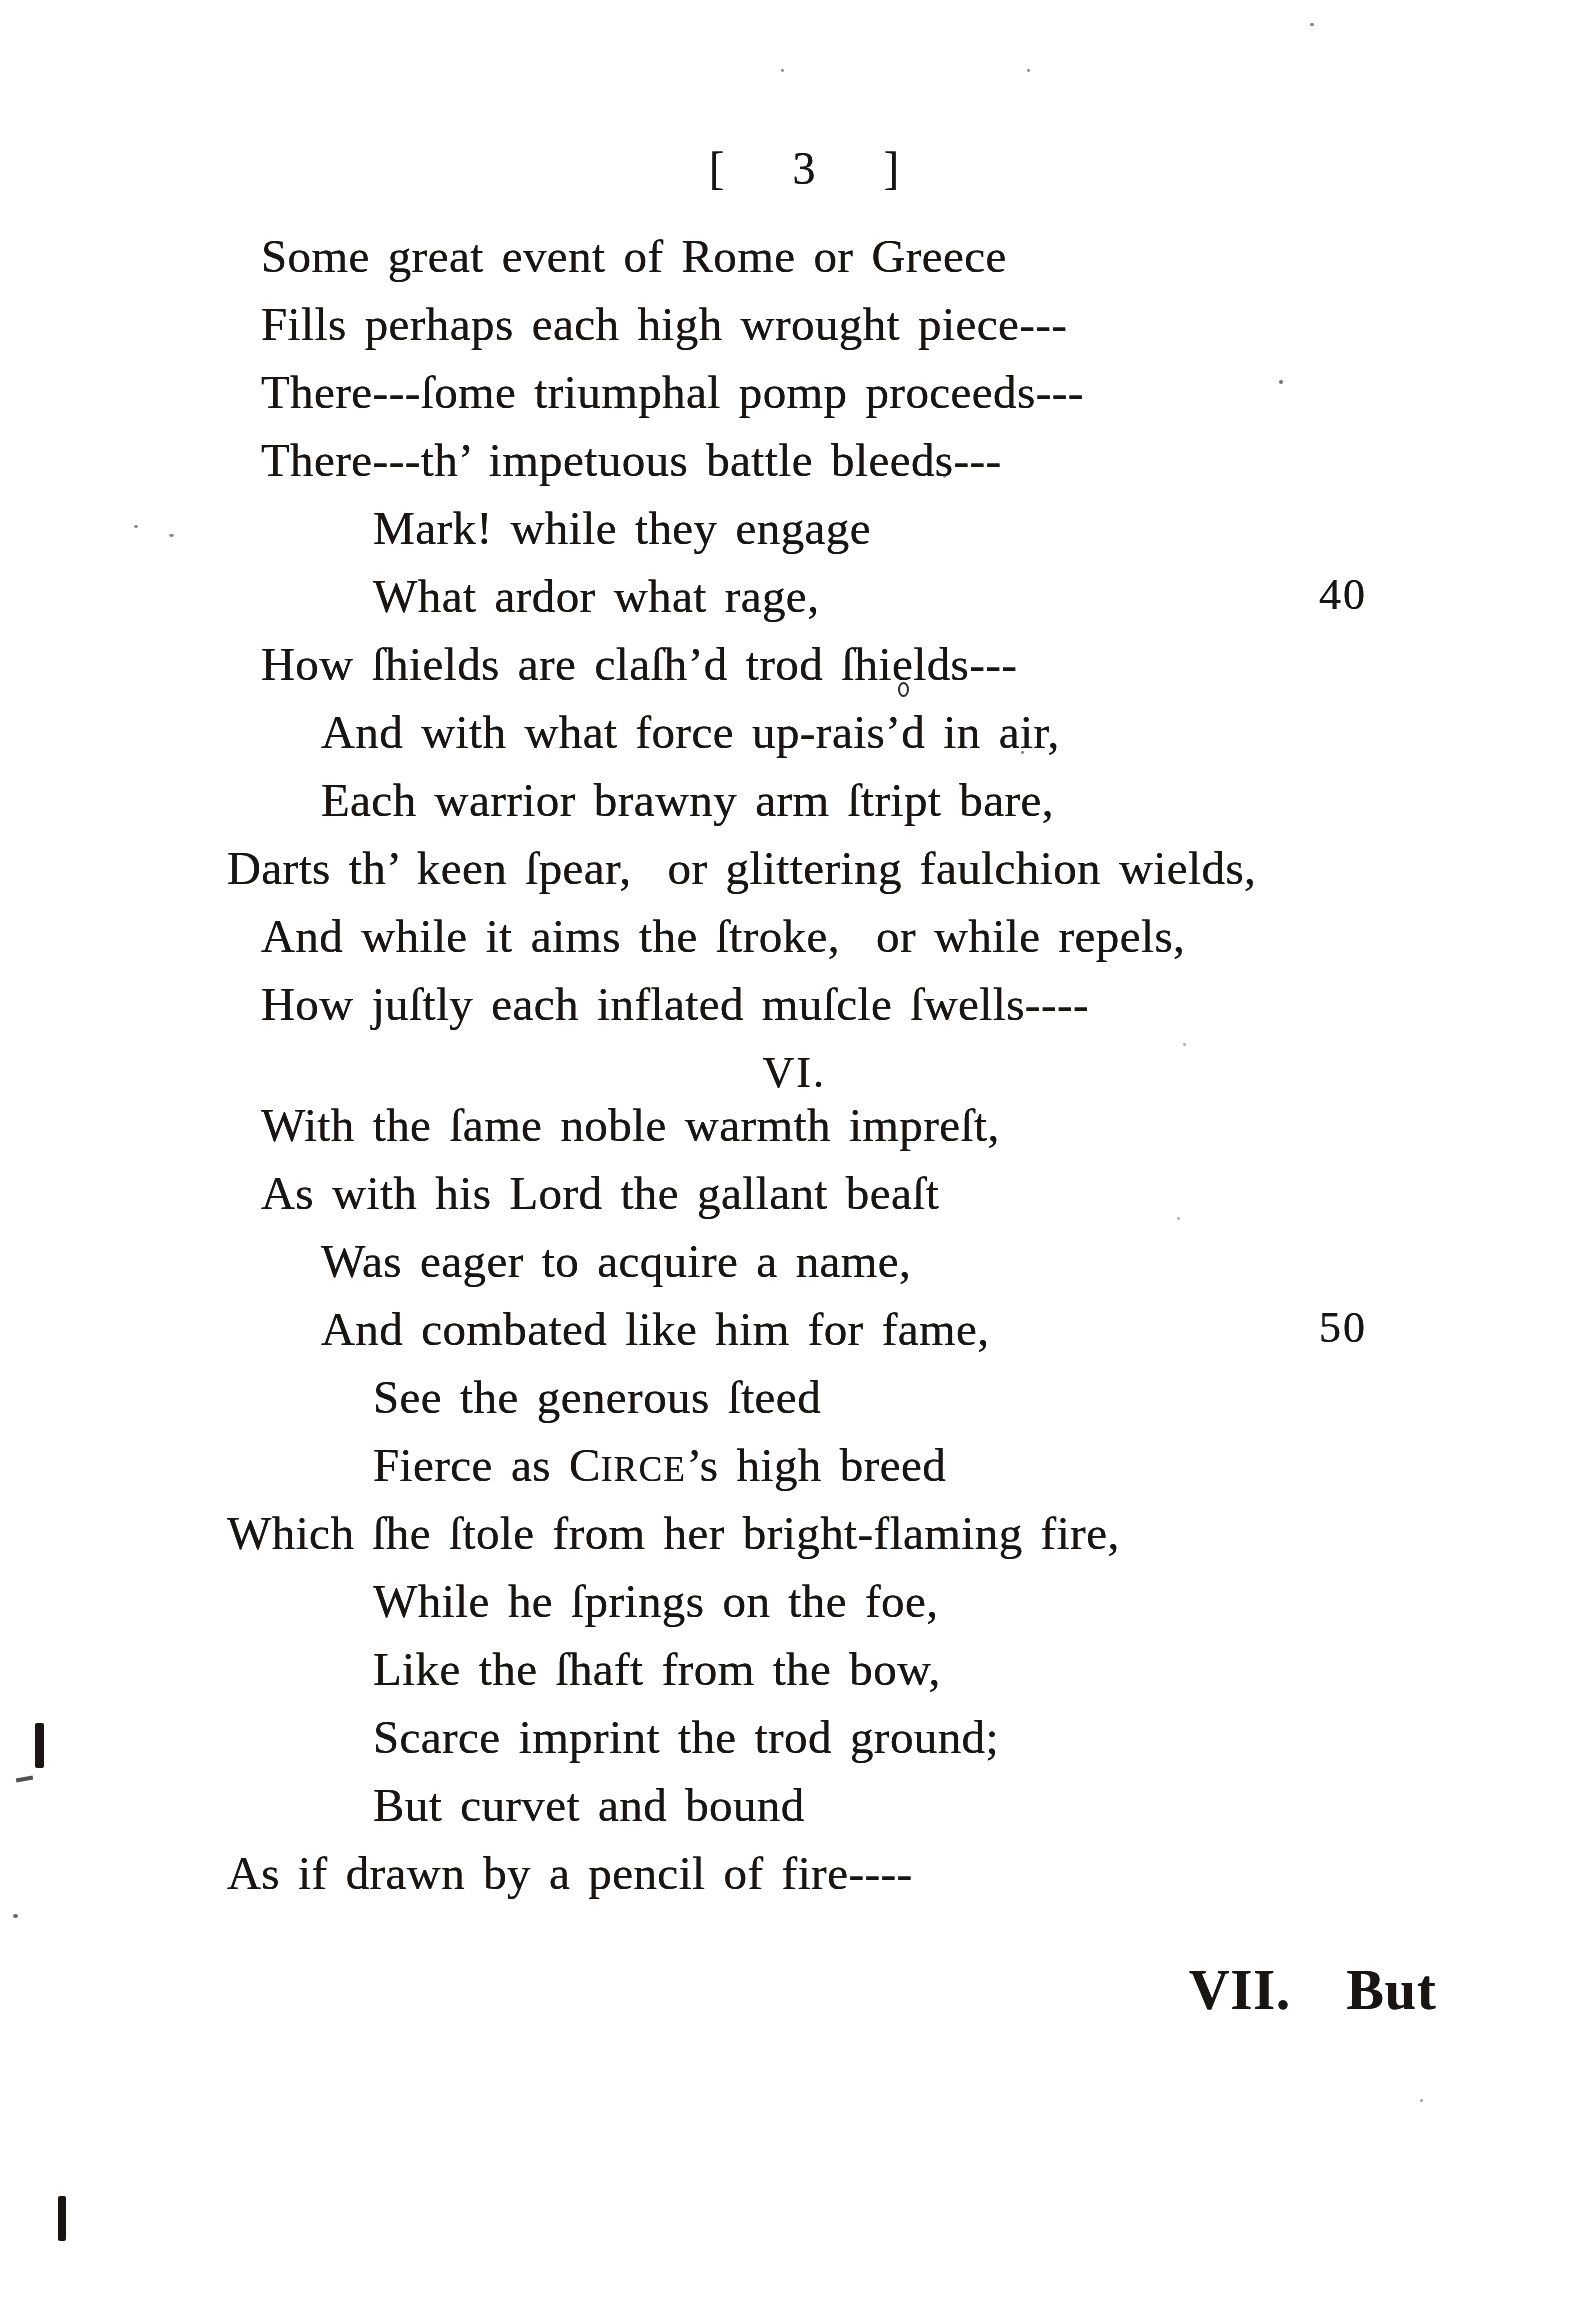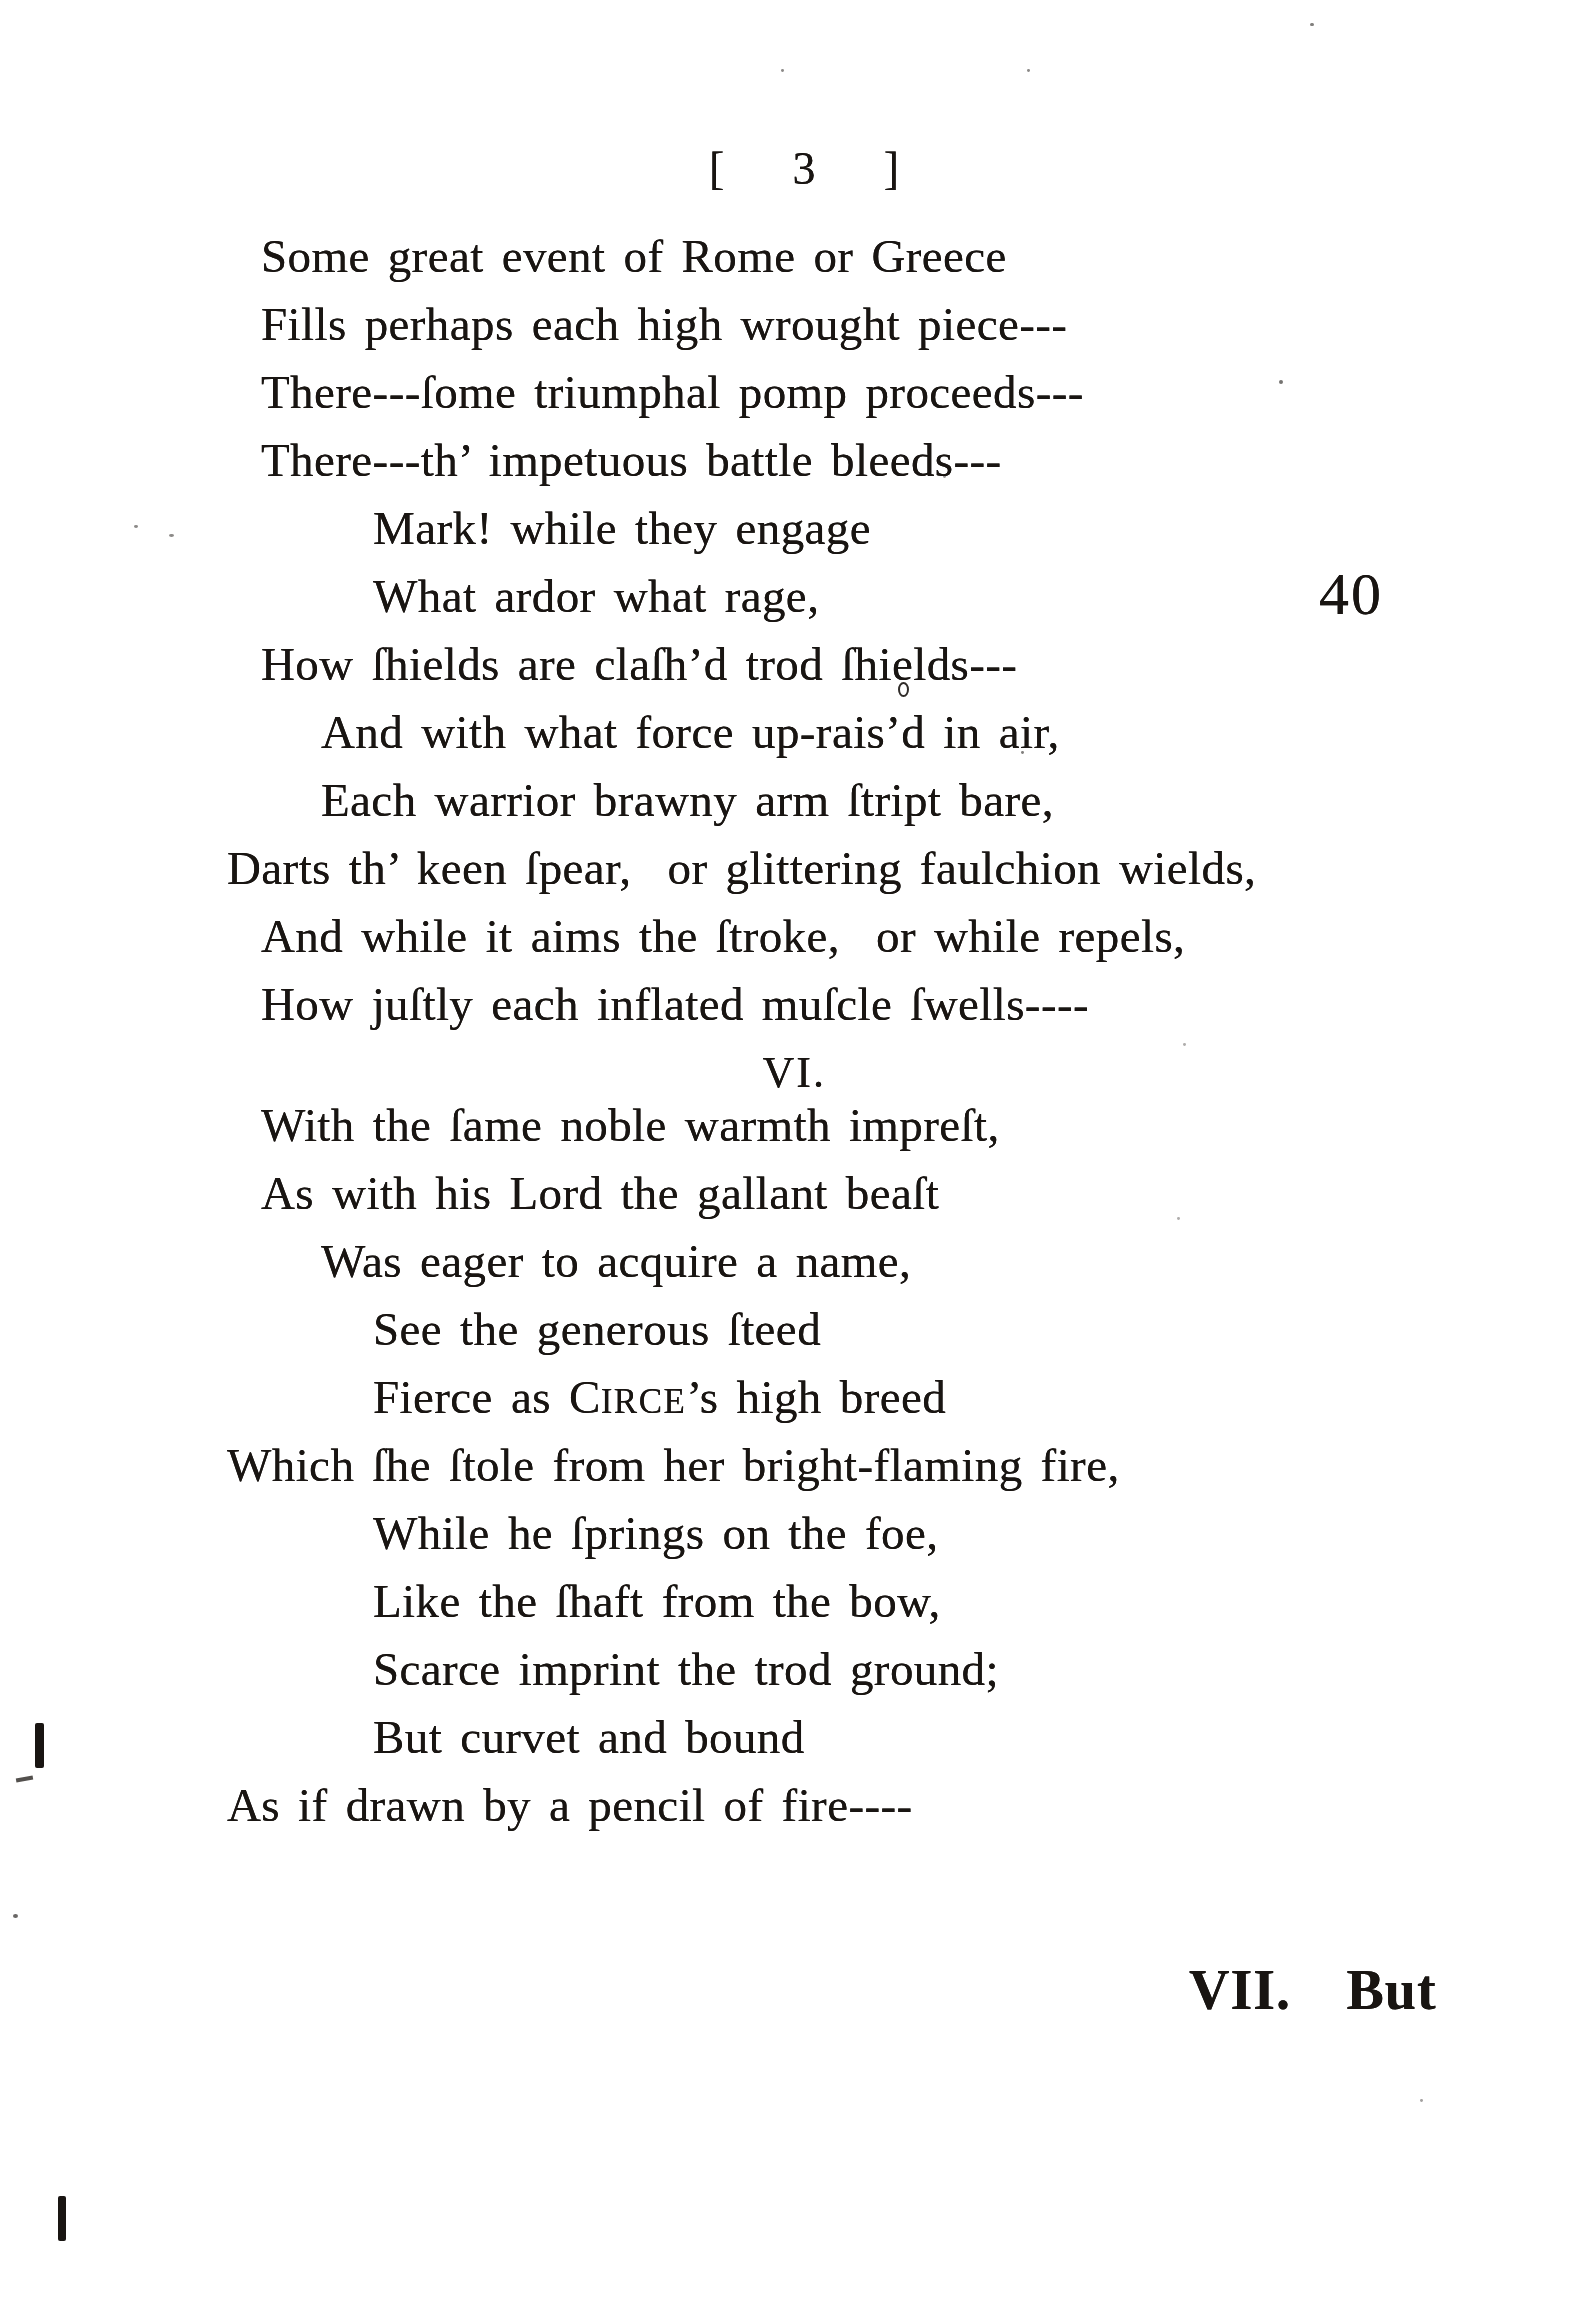--- a/index.html
+++ b/index.html
@@ -37,21 +37,21 @@
   .indent-3 { padding-left: 373px; }
   .section-line {
     height: 53px; line-height: 69px;
     font-size: 44px; letter-spacing: 2px;
     text-align: center; padding-left: 17.6px;
     white-space: pre;
   }
   .sc { font-size: 35px; letter-spacing: 1.5px; }
   .line-number {
     position: absolute; left: 1319px; top: 8.8px;
-    font-size: 60px; line-height: 47px; letter-spacing: 2px;
+    font-size: 44px; line-height: 47px; letter-spacing: 2px;
   }
   
   .catchword {
     position: absolute; left: 1189px; top: 1963px;
     font-size: 56px; font-weight: bold;
     line-height: 55px; word-spacing: 12.7px; letter-spacing: 1px;
     white-space: pre;
   }
   
   .art { position: absolute; background: #191512; }
@@ -94,20 +94,21 @@
       <div class="line indent-1">How ſhields are claſh’d trod ſhields---</div>
       <div class="line indent-2">And with what force up-rais’d in air,</div>
       <div class="line indent-2">Each warrior brawny arm ſtript bare,</div>
       <div class="line indent-0">Darts th’ keen ſpear,  or glittering faulchion wields,</div>
       <div class="line indent-1">And while it aims the ſtroke,  or while repels,</div>
       <div class="line indent-1">How juſtly each inflated muſcle ſwells----</div>
       <div class="section-line">VI.</div>
       <div class="line indent-1">With the ſame noble warmth impreſt,</div>
       <div class="line indent-1">As with his Lord the gallant beaſt</div>
       <div class="line indent-2">Was eager to acquire a name,</div>
+      <div class="line indent-2">And combated like him for fame,<span class="line-number">50</span></div>
       <div class="line indent-3">See the generous ſteed</div>
       <div class="line indent-3"><span>Fierce as C</span><span class="sc">IRCE</span><span>’s high breed</span></div>
       <div class="line indent-0">Which ſhe ſtole from her bright-flaming fire,</div>
       <div class="line indent-3">While he ſprings on the foe,</div>
       <div class="line indent-3">Like the ſhaft from the bow,</div>
       <div class="line indent-3">Scarce imprint the trod ground;</div>
       <div class="line indent-3">But curvet and bound</div>
       <div class="line indent-0">As if drawn by a pencil of fire----</div>
     </div>
 

